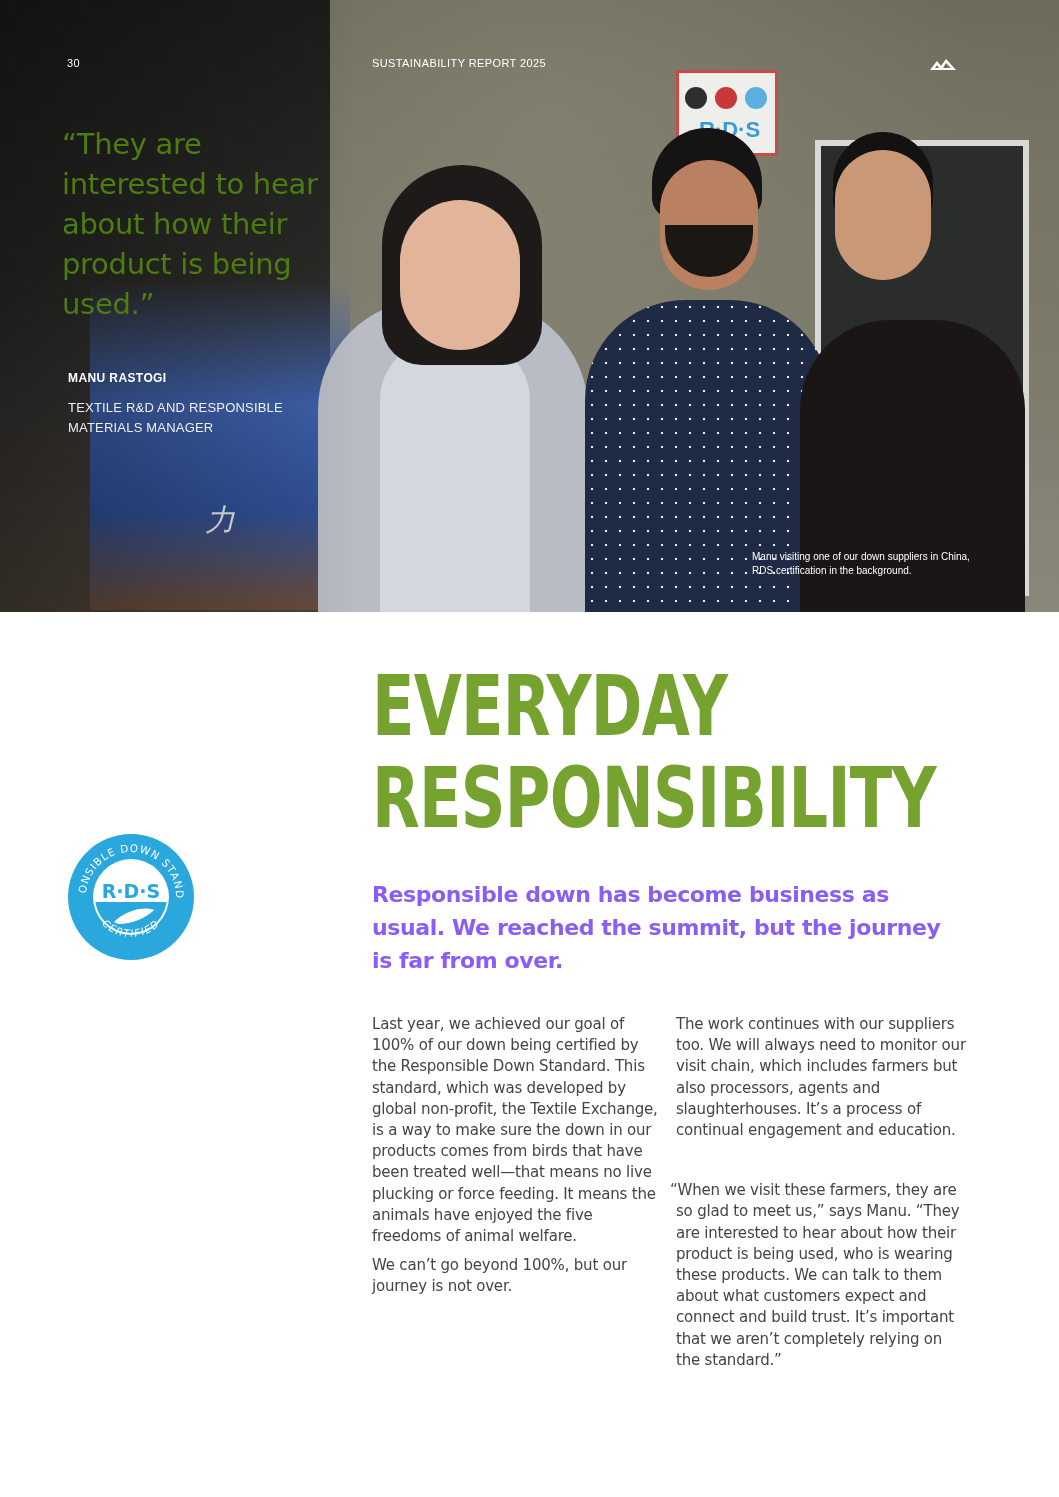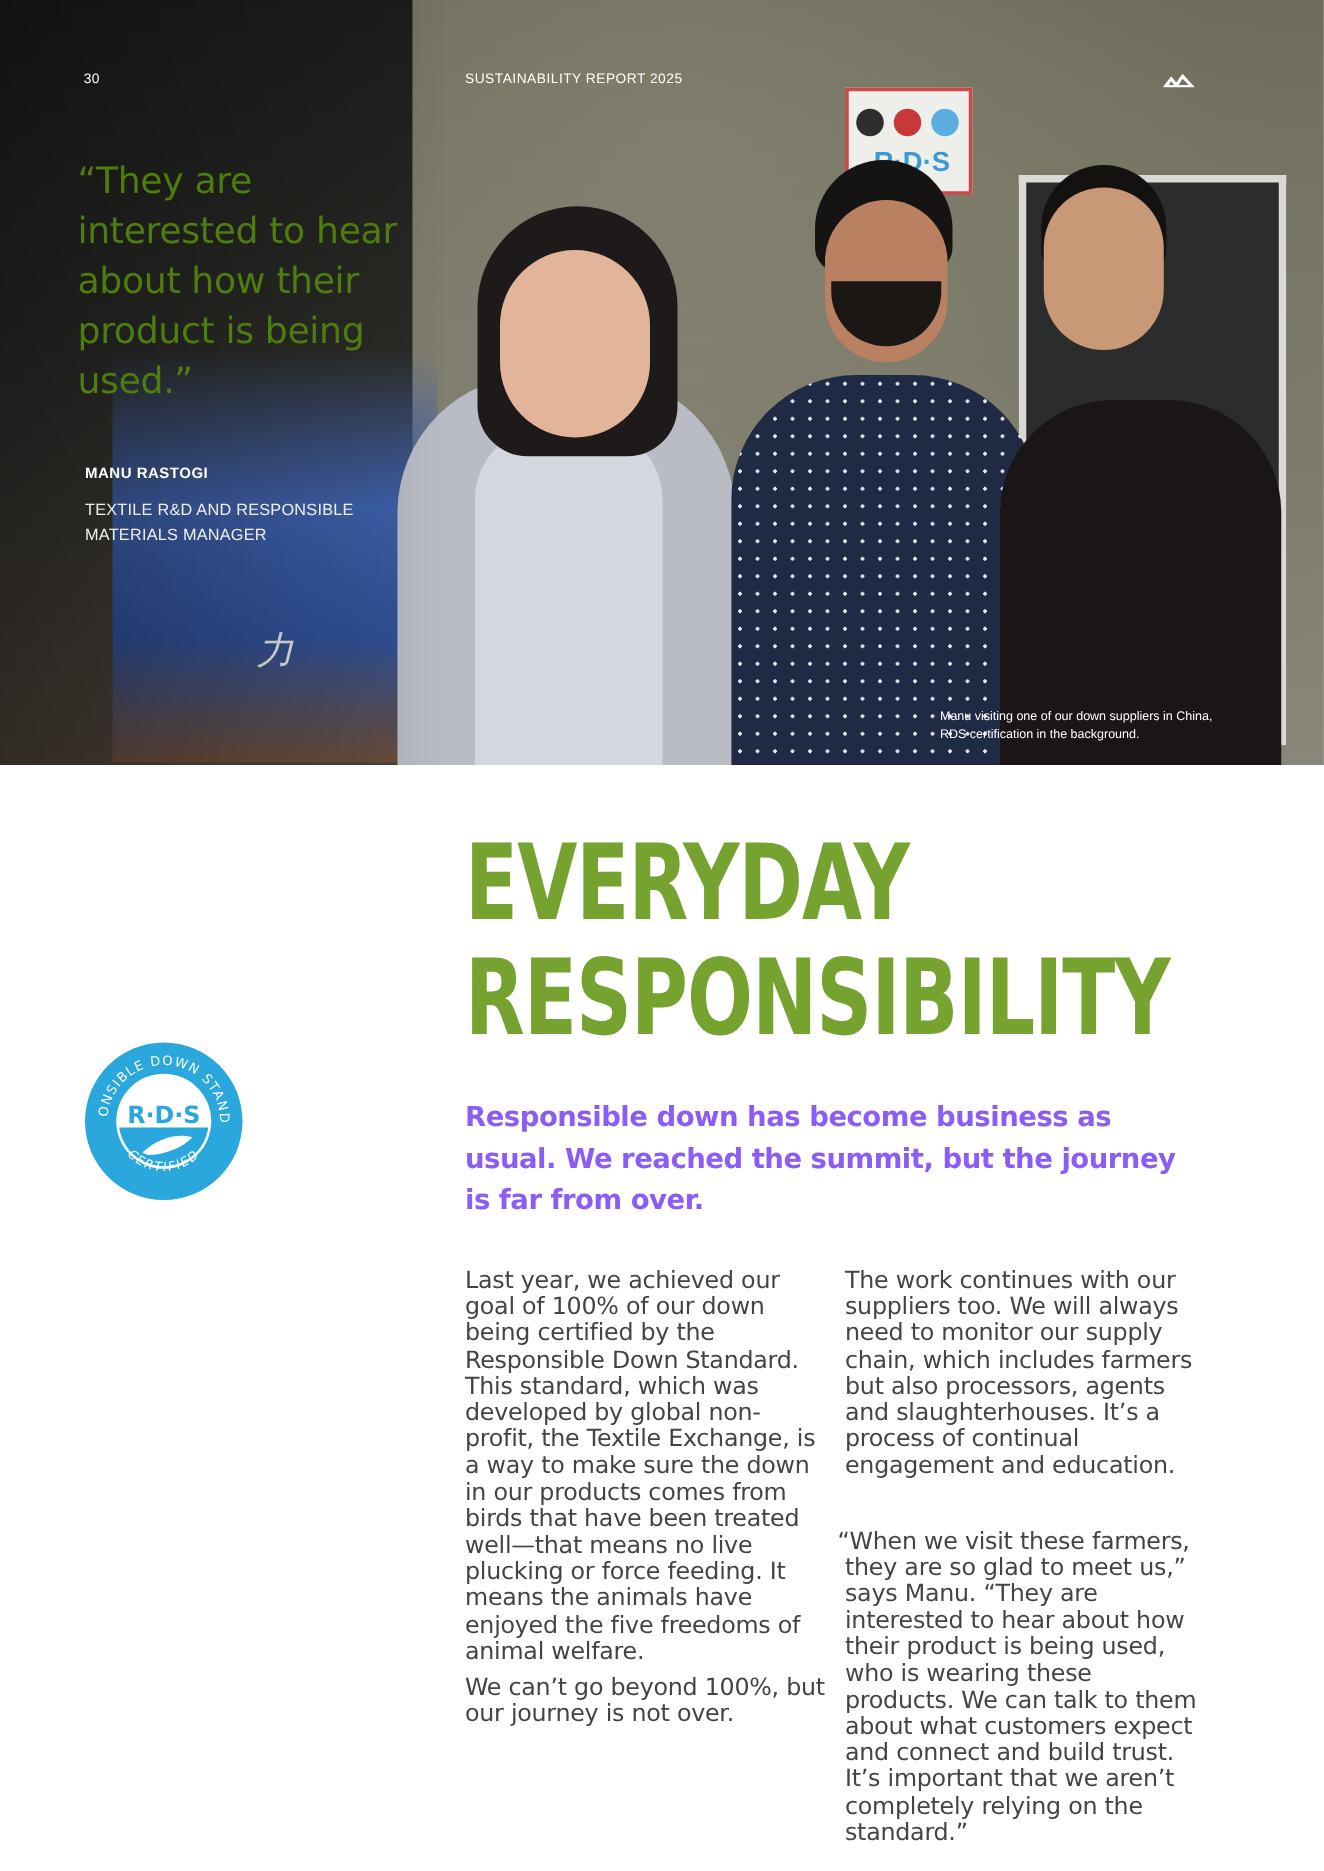--- a/index.html
+++ b/index.html
@@ -44,30 +44,30 @@
 
   .page-num { position:absolute; left:67px; top:57px; font-size:11px; color:#fff; letter-spacing:.3px; }
   .running-head { position:absolute; left:372px; top:57px; font-size:11px; color:#fff; letter-spacing:.4px; }
   .brand-icon { position:absolute; left:930px; top:58px; width:26px; height:12px; }
 
   .pull-quote { position:absolute; left:62px; top:124px; width:260px; font-size:29px; line-height:40px;
           color:#4d7c0f; font-family:"DejaVu Sans", sans-serif; font-weight:normal; letter-spacing:-.3px; }
   .quote-name { position:absolute; left:68px; top:371px; font-size:12px; font-weight:bold; color:#fff; letter-spacing:.4px; }
   .quote-title { position:absolute; left:68px; top:398px; width:250px; font-size:13px; line-height:20px; color:#eee; letter-spacing:.2px; }
 
-  .caption { position:absolute; left:752px; top:550px; width:220px; font-size:10px; line-height:14px; color:#fff;margin-top:17px; }
+  .caption { position:absolute; left:752px; top:550px; width:220px; font-size:10px; line-height:14px; color:#fff; }
 
   
   .headline { position:absolute; left:372px; top:660px; font-family:"DejaVu Sans", sans-serif;
           font-weight:bold; font-size:84px; line-height:92px; color:#76a22f;
           transform:scaleX(.74); transform-origin:left top; letter-spacing:-1px; white-space:nowrap; }
   .rds-logo { position:absolute; left:66px; top:832px; width:130px; height:130px; }
   .deck { position:absolute; left:372px; top:878px; width:590px; font-size:22px; line-height:33px;
           font-weight:bold; color:#8b5cf6; font-family:"DejaVu Sans", sans-serif; letter-spacing:-.4px; }
-  .col { position:absolute; top:1014px; width:290px; font-size:19px; line-height:21.2px; color:#444;
+  .col { position:absolute; top:1014px; width:290px; font-size:15px; line-height:21.2px; color:#444;
           font-family:"DejaVu Sans", sans-serif; letter-spacing:-.2px; }
   .col p { margin:0 0 8px 0; }
   .col-1 { left:372px; }
   .col-2 { left:676px; }
   .col-2 .hang { text-indent:-6px;margin-top:39px; }
 </style>
 </head>
 <body>
 
 <div class="hero">
@@ -139,15 +139,15 @@
 </svg>
 
 <div class="deck">Responsible down has become business as usual. We reached the summit, but the journey is far from over.</div>
 
 <div class="col col-1">
   <p>Last year, we achieved our goal of 100% of our down being certified by the Responsible Down Standard. This standard, which was developed by global non-profit, the Textile Exchange, is a way to make sure the down in our products comes from birds that have been treated well—that means no live plucking or force feeding. It means the animals have enjoyed the five freedoms of animal welfare.</p>
   <p>We can’t go beyond 100%, but our journey is not over.</p>
 </div>
 
 <div class="col col-2">
-  <p>The work continues with our suppliers too. We will always need to monitor our supply chain, which includes farmers but also processors, agents and slaughterhouses. It’s a process of continual engagement and education.</p>
+  <p>The work continues with our suppliers too. We will always need to monitor our visit chain, which includes farmers but also processors, agents and slaughterhouses. It’s a process of continual engagement and education.</p>
   <p class="hang">“When we visit these farmers, they are so glad to meet us,” says Manu. “They are interested to hear about how their product is being used, who is wearing these products. We can talk to them about what customers expect and connect and build trust. It’s important that we aren’t completely relying on the standard.”</p>
 </div>
 
 </body></html>

